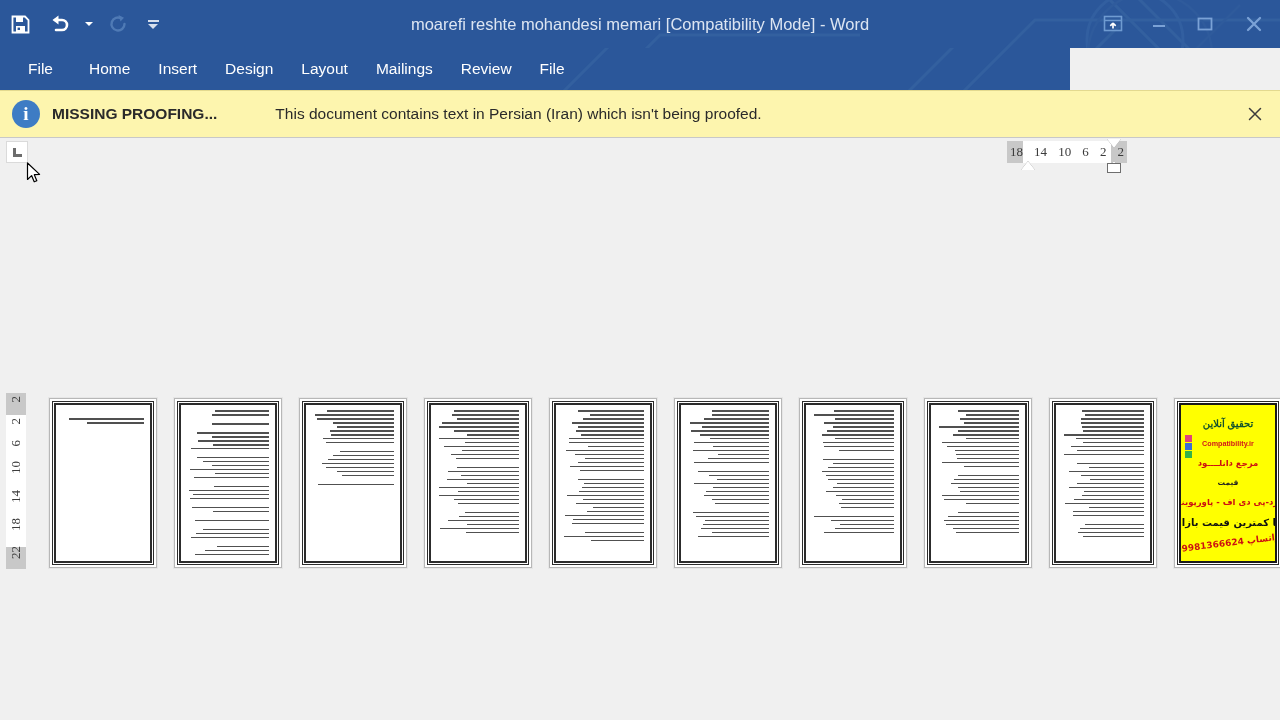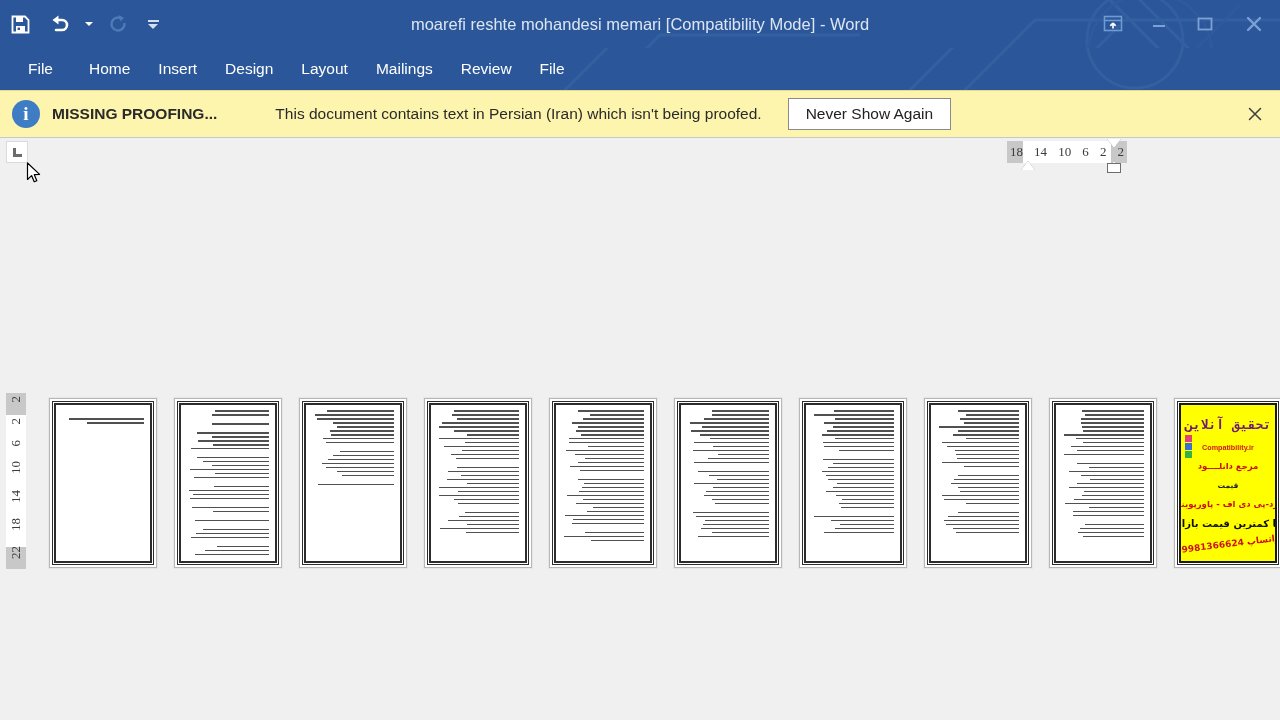--- a/index.html
+++ b/index.html
@@ -100,21 +100,21 @@
     display: flex; align-items: center; justify-content: center;
     cursor: default;
   }
   .winctl-btn.close { width: 52px; }
   .winctl-btn svg { display: block; }
 
   
   .ribbon {
     position: absolute;
     top: 48px; left: 0;
-    width: 1280px; height: 42px;
+    width: 1070px; height: 42px;
     background: #2b579a;
     overflow: hidden;
   }
   .ribbon-deco {
     position: absolute; top: -48px; left: 0;
     width: 1280px; height: 95px;
     pointer-events: none;
   }
   .tabs {
     position: absolute;
@@ -411,24 +411,24 @@
   .ad-wrap {
     width: 100%; height: 100%;
     display: flex;
     flex-direction: column;
     align-items: center;
     justify-content: space-evenly;
     padding: 3px 2px;
     direction: rtl;
   }
   .ad-logo {
-    font-family: Liberation Mono, monospace;
-    font-size: 13px;
+    font-family: Liberation Sans, sans-serif;
+    font-size: 10px;
     font-weight: bold;
-    color: #701a75;
+    color: #14532d;
     letter-spacing: 1px;
     white-space: nowrap;
   }
   .ad-site {
     font-family: "Liberation Sans", sans-serif;
     font-size: 7.2px;
     font-weight: bold;
     color: #d11a1a;
     white-space: nowrap;
     direction: ltr;
@@ -590,21 +590,20 @@
         </div>
     </div>
 
 
   </div>
 
   <div class="msgbar">
     <div class="msg-info-icon">i</div>
     <div class="msg-title">MISSING PROOFING...</div>
     <div class="msg-text">This document contains text in Persian (Iran) which isn't being proofed.</div>
-    <button class="msg-btn">Never Show Again</button>
     <div class="msg-close">
       <svg width="16" height="16" viewBox="0 0 16 16">
         <path d="M2.5 2.5 L13.5 13.5 M13.5 2.5 L2.5 13.5" stroke="#3c3c3c" stroke-width="1.5" stroke-linecap="round"></path>
       </svg>
     </div>
   </div>
 
   <div class="ruler-row">
     <div class="tab-selector">
       <div class="lshape"></div>

